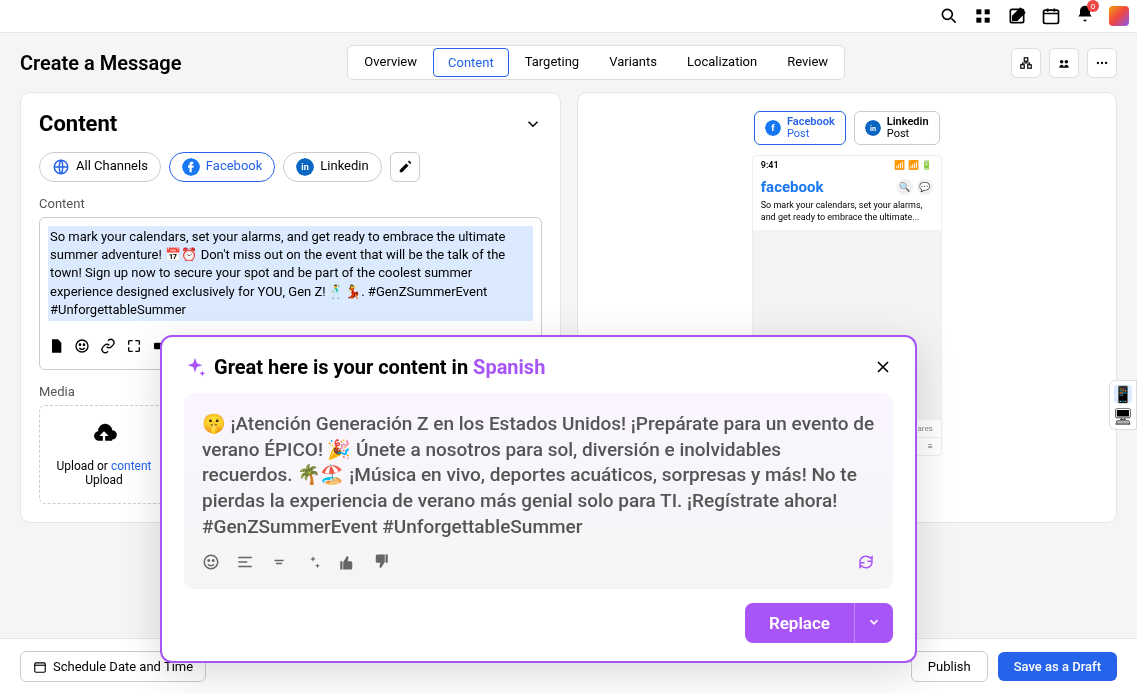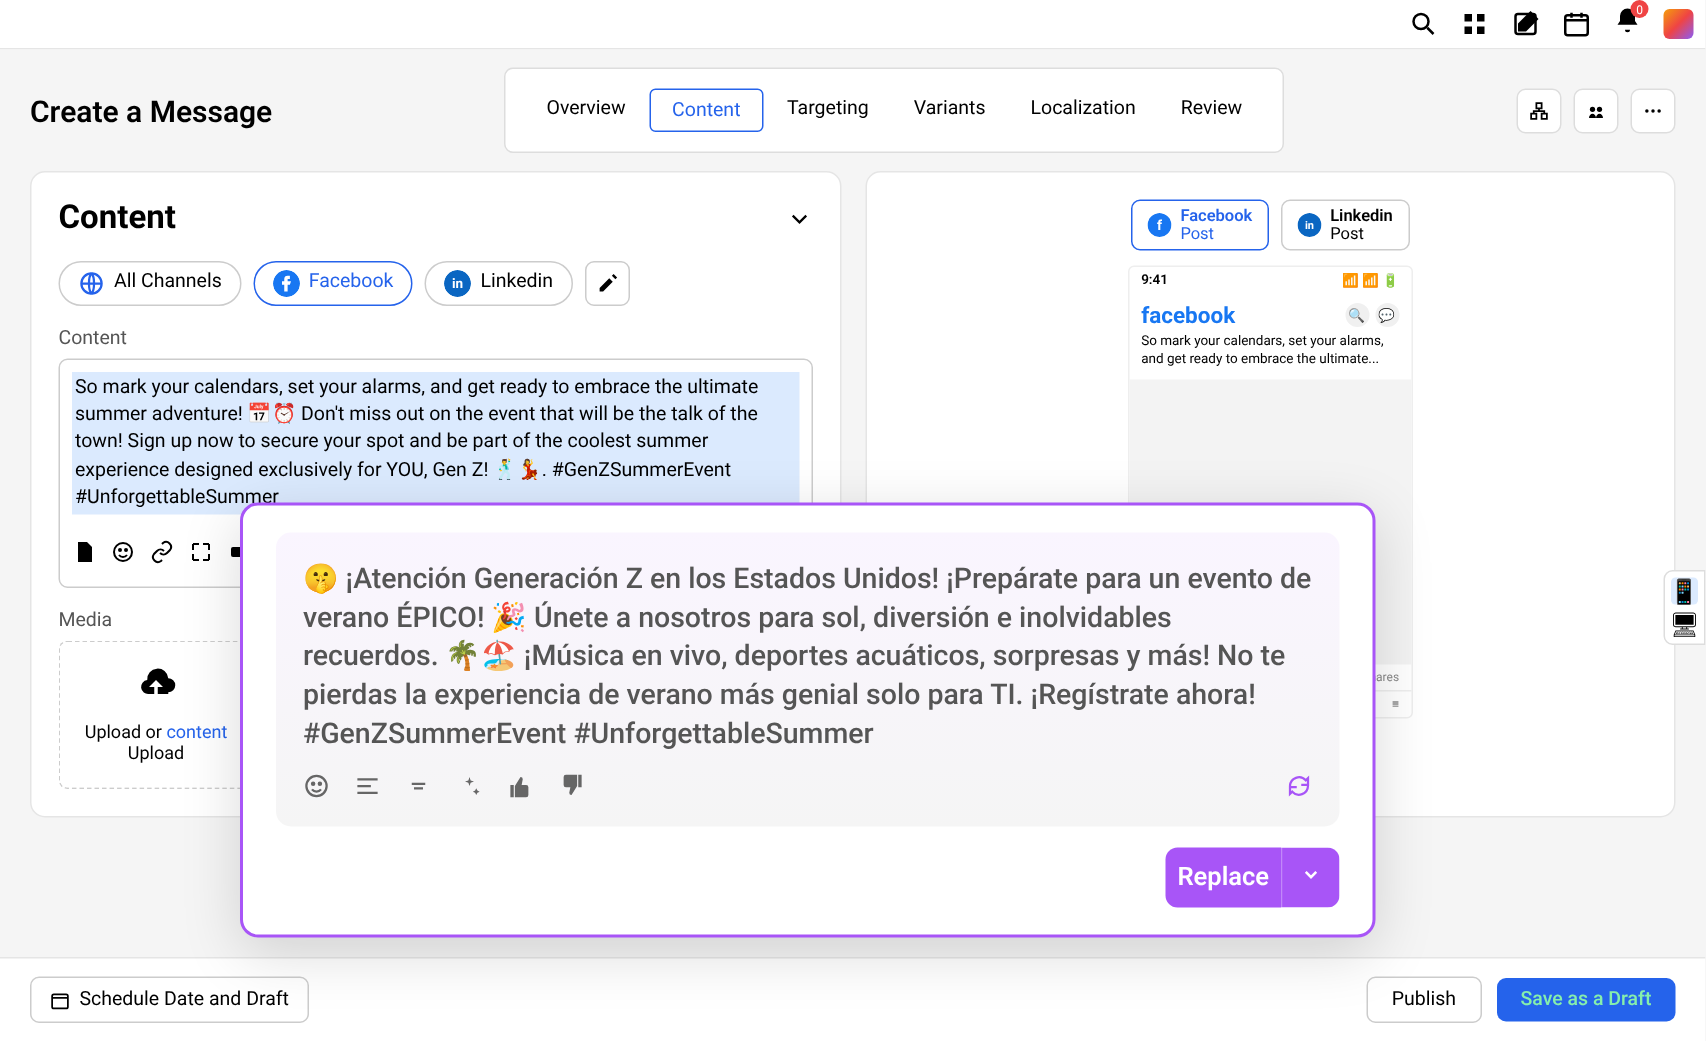--- a/index.html
+++ b/index.html
@@ -13,21 +13,21 @@
 .tab-chip-icon { width: 14px; height: 14px; color: #2563eb; }
 .add-tab { width: 20px; height: 20px; cursor: pointer; margin-left: 6px; }
 .topbar-right { margin-left: auto; display: flex; align-items: center; gap: 14px; }
 .topbar-right svg, .topbar-right .avatar { width: 20px; height: 20px; cursor: pointer; }
 .notif-wrap { position: relative; }
 .notif-badge { position: absolute; top: -4px; right: -4px; background: #ef4444; color: #fff; border-radius: 50%; width: 12px; height: 12px; font-size: 8px; display: flex; align-items: center; justify-content: center; }
 .avatar { border-radius: 4px; background: linear-gradient(135deg, #f59e0b, #ef4444, #8b5cf6); }
 
 .subheader { display: flex; align-items: center; padding: 12px 20px; background: #f5f5f5; }
 .page-title { font-size: 20px; font-weight: 600; }
-.tabs-nav { display: flex; gap: 2px; margin: 0 auto; border: 1px solid #ddd; border-radius: 6px; padding: 13px; background: #fff; }
+.tabs-nav { display: flex; gap: 2px; margin: 0 auto; border: 1px solid #ddd; border-radius: 6px; padding: 2px; background: #fff; }
 .tab-nav-item { padding: 6px 14px; font-size: 13px; cursor: pointer; border-radius: 4px; }
 .tab-nav-item.active { color: #2563eb; border: 1px solid #2563eb; }
 .subheader-actions { display: flex; gap: 8px; }
 .subheader-actions .icon-btn { width: 30px; height: 30px; border: 1px solid #ddd; border-radius: 6px; background: #fff; display: flex; align-items: center; justify-content: center; cursor: pointer; }
 
 .main { display: flex; gap: 16px; padding: 0 20px; }
 .content-panel { flex: 1; max-width: 590px; background: #fff; border: 1px solid #e5e5e5; border-radius: 10px; padding: 18px; }
 .panel-header { display: flex; justify-content: space-between; align-items: center; margin-bottom: 16px; }
 .panel-title { font-size: 22px; font-weight: 700; }
 .chevron { width: 18px; height: 18px; cursor: pointer; }
@@ -75,35 +75,35 @@
 .phone-actions { display: flex; border-top: 1px solid #eee; padding: 4px 8px; font-size: 8px; color: #555; justify-content: flex-end; gap: 12px; }
 
 .device-toggle { position: absolute; right: 0; top: 380px; background: #fff; border: 1px solid #ddd; border-radius: 6px 0 0 6px; padding: 4px; display: flex; flex-direction: column; gap: 4px; }
 .device-toggle .dev-icon { width: 18px; height: 18px; cursor: pointer; display: flex; align-items: center; justify-content: center; border-radius: 3px; }
 .device-toggle .dev-icon.active { background: #dbeafe; color: #2563eb; }
 
 .footer { position: absolute; bottom: 0; left: 0; right: 0; display: flex; align-items: center; padding: 12px 20px; background: #fff; border-top: 1px solid #e5e5e5; }
 .schedule-btn { display: flex; align-items: center; gap: 6px; border: 1px solid #ccc; border-radius: 6px; padding: 7px 12px; font-size: 13px; cursor: pointer; background: #fff; }
 .footer-right { margin-left: auto; display: flex; gap: 10px; align-items: center; }
 .publish-btn { border: 1px solid #ccc; border-radius: 6px; padding: 7px 16px; font-size: 13px; cursor: pointer; background: #fff; }
-.draft-btn { background: #2563eb; color: #86efac; border: none; border-radius: 6px; padding: 7px 16px; font-size: 13px; cursor: pointer; font-weight: 500; }
+.draft-btn { background: #2563eb; color: #ffffff; border: none; border-radius: 6px; padding: 7px 16px; font-size: 13px; cursor: pointer; font-weight: 500; }
 
 .ai-modal { position: absolute; left: 160px; top: 335px; width: 757px; background: #fff; border: 2px solid #a855f7; border-radius: 12px; padding: 18px 22px; box-shadow: 0 10px 40px rgba(0,0,0,0.15); }
 .ai-modal-header { display: flex; align-items: center; gap: 8px; margin-bottom: 14px; }
 .ai-sparkle { width: 22px; height: 22px; color: #a855f7; }
 .ai-title { font-size: 20px; font-weight: 700; }
 .ai-title .lang { color: #a855f7; }
 .ai-close { margin-left: auto; width: 20px; height: 20px; cursor: pointer; }
 .ai-content-box { background: linear-gradient(180deg, #faf5ff 0%, #f5f5f5 100%); border-radius: 10px; padding: 18px; }
 .ai-translated { font-size: 19px; line-height: 1.35; color: #555; font-weight: 500; }
 .ai-toolbar { display: flex; align-items: center; gap: 16px; margin-top: 14px; }
 .ai-toolbar .ai-tb-icon { width: 18px; height: 18px; cursor: pointer; color: #666; }
 .ai-refresh { margin-left: auto; color: #a855f7; width: 18px; height: 18px; cursor: pointer; }
 .ai-replace-row { display: flex; justify-content: flex-end; margin-top: 14px; }
-.replace-btn { background: #a855f7; color: #fff; border: none; border-radius: 8px 0 0 8px; padding: 10px 8px; font-size: 17px; font-weight: 600; cursor: pointer; }
+.replace-btn { background: #a855f7; color: #fff; border: none; border-radius: 8px 0 0 8px; padding: 10px 24px; font-size: 17px; font-weight: 600; cursor: pointer; }
 .replace-dropdown { background: #a855f7; color: #fff; border: none; border-left: 1px solid rgba(255,255,255,0.3); border-radius: 0 8px 8px 0; padding: 10px 12px; cursor: pointer; }
 </style>
 </head>
 <body>
 
 <div class="topbar">
   <div class="topbar-right">
     <svg viewBox="0 0 24 24" fill="none" stroke="#000" stroke-width="2">
         <circle cx="10" cy="10" r="6"></circle>
         <path d="M20 20l-5-5"></path>
@@ -297,29 +297,40 @@
     </div>
   </div>
 </div>
 
 <div class="footer">
   <button class="schedule-btn">
     <svg width="14" height="14" viewBox="0 0 24 24" fill="none" stroke="#000" stroke-width="2">
         <rect x="3" y="5" width="18" height="16" rx="2"></rect>
         <path d="M3 9h18"></path>
       </svg>
-    <span>Schedule Date and Draft</span>
+    <span>Schedule Date and Time</span>
   </button>
   <div class="footer-right">
     <button class="publish-btn">Publish</button>
     <button class="draft-btn">Save as a Draft</button>
   </div>
 </div>
 
 <div class="ai-modal">
+  <div class="ai-modal-header">
+    <svg class="ai-sparkle" viewBox="0 0 24 24" fill="#a855f7">
+        <path d="M12 2l2 6 6 2-6 2-2 6-2-6-6-2 6-2zM20 16l1 2 2 1-2 1-1 2-1-2-2-1 2-1z"></path>
+      </svg>
+    <div class="ai-title">
+      <span>Great here is your content in </span><span class="lang">Spanish</span>
+    </div>
+    <svg class="ai-close" viewBox="0 0 24 24" fill="none" stroke="#000" stroke-width="2">
+        <path d="M6 6l12 12M6 18L18 6"></path>
+      </svg>
+  </div>
   <div class="ai-content-box">
     <div class="ai-translated">🤫 ¡Atención Generación Z en los Estados Unidos! ¡Prepárate para un evento de verano ÉPICO! 🎉 Únete a nosotros para sol, diversión e inolvidables recuerdos. 🌴🏖️ ¡Música en vivo, deportes acuáticos, sorpresas y más! No te pierdas la experiencia de verano más genial solo para TI. ¡Regístrate ahora! #GenZSummerEvent #UnforgettableSummer</div>
     <div class="ai-toolbar">
       <svg class="ai-tb-icon" viewBox="0 0 24 24" fill="none" stroke="#666" stroke-width="2">
           <circle cx="12" cy="12" r="9"></circle>
           <circle cx="9" cy="10" r="1" fill="#666"></circle>
           <circle cx="15" cy="10" r="1" fill="#666"></circle>
           <path d="M8 15s1.5 2 4 2 4-2 4-2"></path>
         </svg>
       <svg class="ai-tb-icon" viewBox="0 0 24 24" fill="none" stroke="#666" stroke-width="2">

